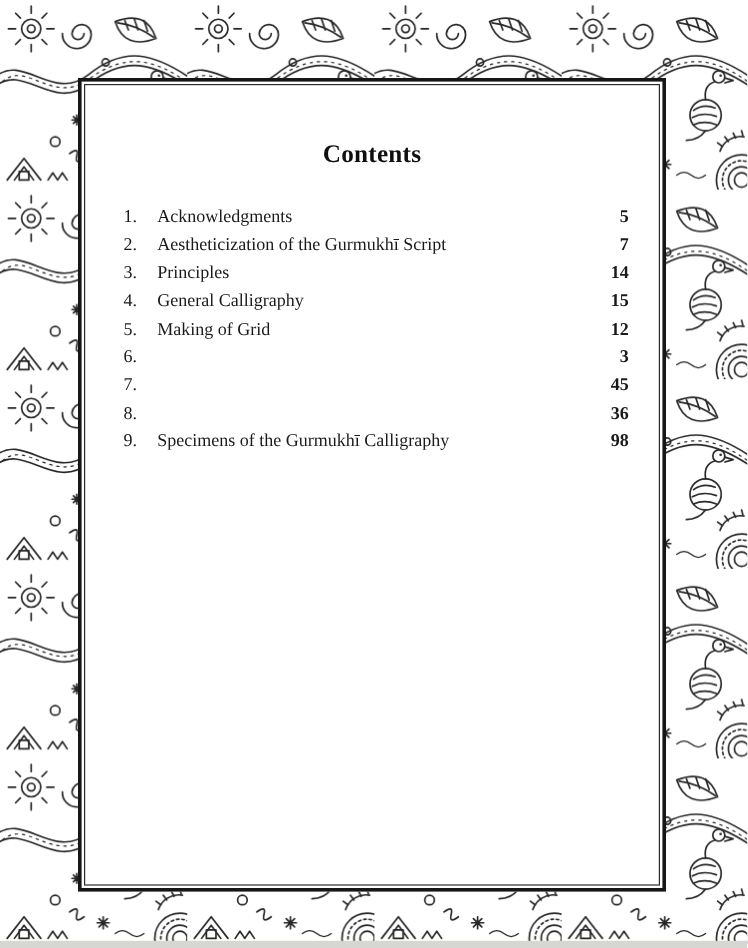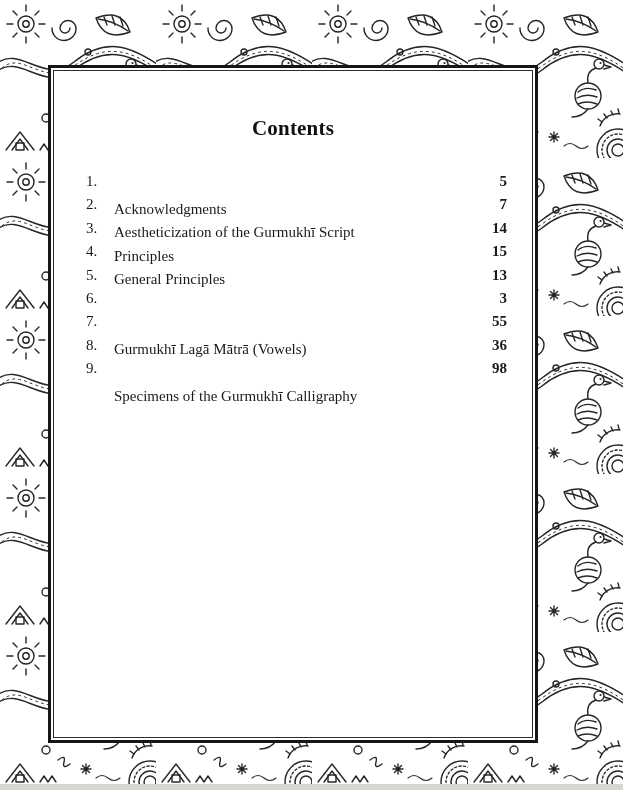--- a/index.html
+++ b/index.html
@@ -9,21 +9,21 @@
     width: 623px;
     height: 790px;
     background: #ffffff;
     overflow: hidden;
     font-family: "Liberation Serif", serif;
     color: #1a1a1a;
   }
   .border-art { position: absolute; left: 0; top: 0; width: 623px; height: 790px; display: block; }
   .panel {
     position: absolute;
-    left: 48px; top: 65px;
+    left: 65px; top: 65px;
     width: 490px; height: 678px;
     background: #ffffff;
     border: 3px solid #161616;
     padding-left: 32px;
   }
   .panel-inner-rule {
     position: absolute;
     left: 2px; top: 2px; right: 2px; bottom: 2px;
     border: 1px solid #2c2c2c;
     pointer-events: none;
@@ -42,21 +42,21 @@
     top: 102px; left: 0; right: 0;
     list-style: none;
   }
   .toc-row {
     position: relative;
     height: 23.4px;
     line-height: 23.4px;
     font-size: 15px;
   }
   .toc-num   { position: absolute; left: 35px; }
-  .toc-label { position: absolute; left: 63px; white-space: pre; margin-top: 28px; }
+  .toc-label { position: absolute; left: 63px; white-space: pre; }
   .toc-page  { position: absolute; right: 28px; font-weight: bold; }
   .bottom-strip {
     position: absolute;
     left: 0; right: 0; bottom: 0;
     height: 6px;
     background: #d6d6d3;
   }
 </style>
 </head>
 <body>
@@ -146,38 +146,38 @@
   </li>
 
   <li class="toc-row">
     <span class="toc-num">3.</span>
     <span class="toc-label">Principles</span>
     <span class="toc-page">14</span>
   </li>
 
   <li class="toc-row">
     <span class="toc-num">4.</span>
-    <span class="toc-label">General Principles</span>
+    <span class="toc-label">General Calligraphy</span>
     <span class="toc-page">15</span>
   </li>
 
   <li class="toc-row">
     <span class="toc-num">5.</span>
-    <span class="toc-page">13</span>
+    <span class="toc-label">Making of Grid</span>
+    <span class="toc-page">12</span>
   </li>
 
   <li class="toc-row">
     <span class="toc-num">6.</span>
     <span class="toc-page">3</span>
   </li>
 
   <li class="toc-row">
     <span class="toc-num">7.</span>
-    <span class="toc-label">Gurmukhī Lagā Mātrā (Vowels)</span>
-    <span class="toc-page">55</span>
+    <span class="toc-page">45</span>
   </li>
 
   <li class="toc-row">
     <span class="toc-num">8.</span>
     <span class="toc-page">36</span>
   </li>
 
   <li class="toc-row">
     <span class="toc-num">9.</span>
     <span class="toc-label">Specimens of the Gurmukhī Calligraphy</span>

